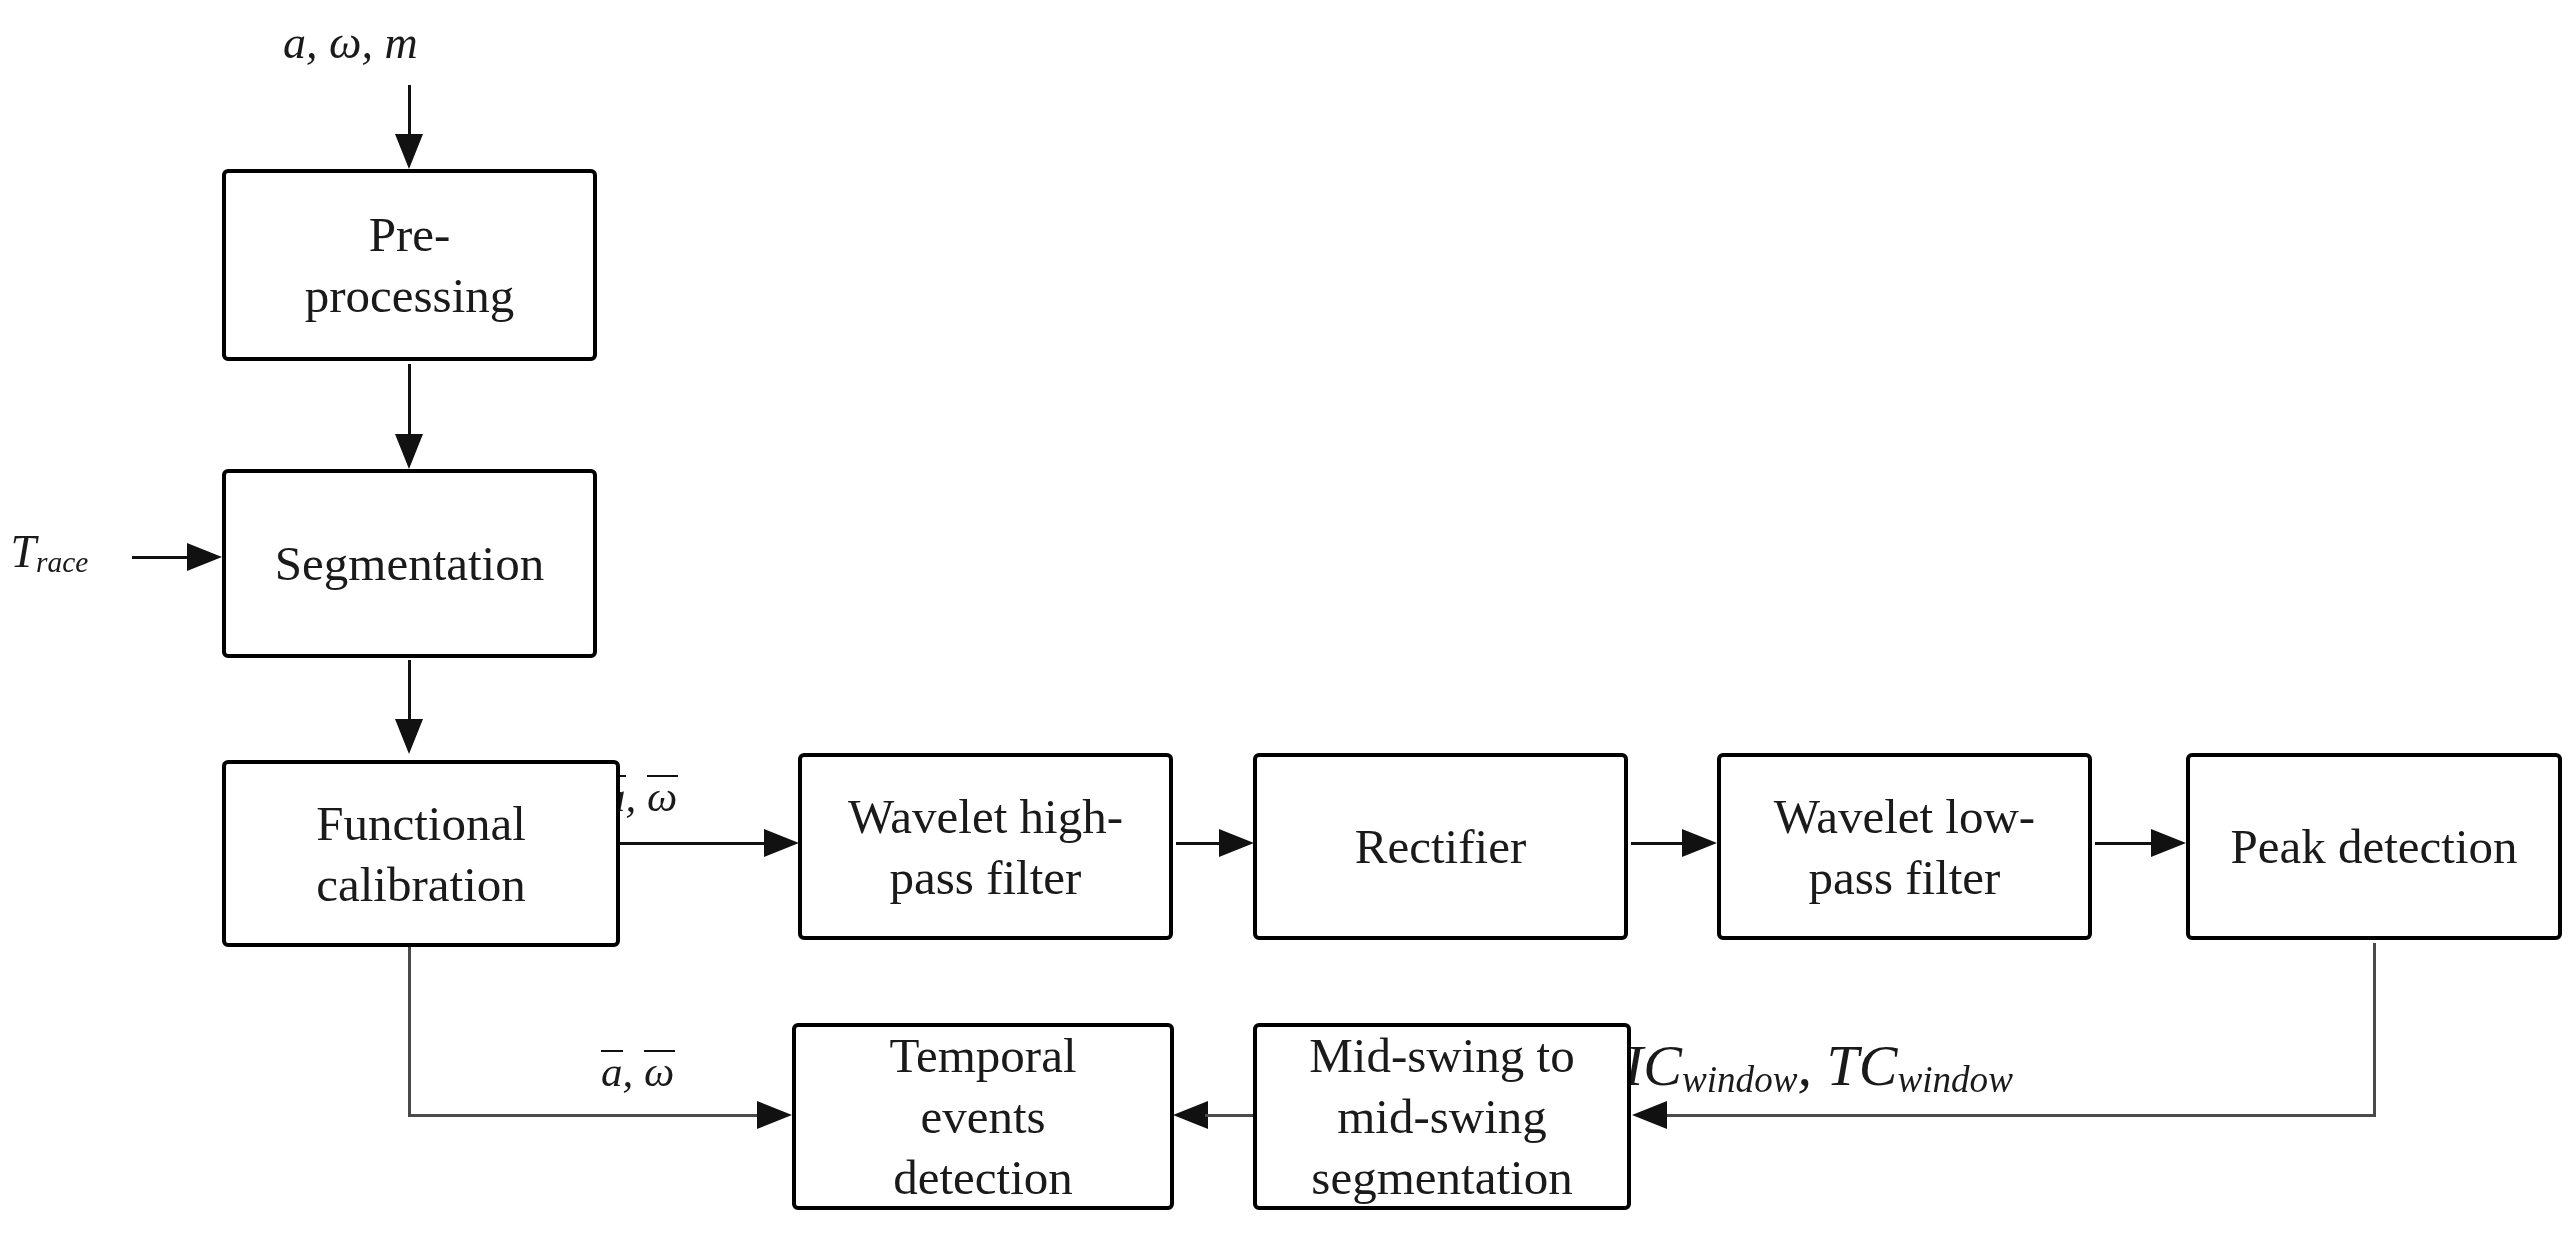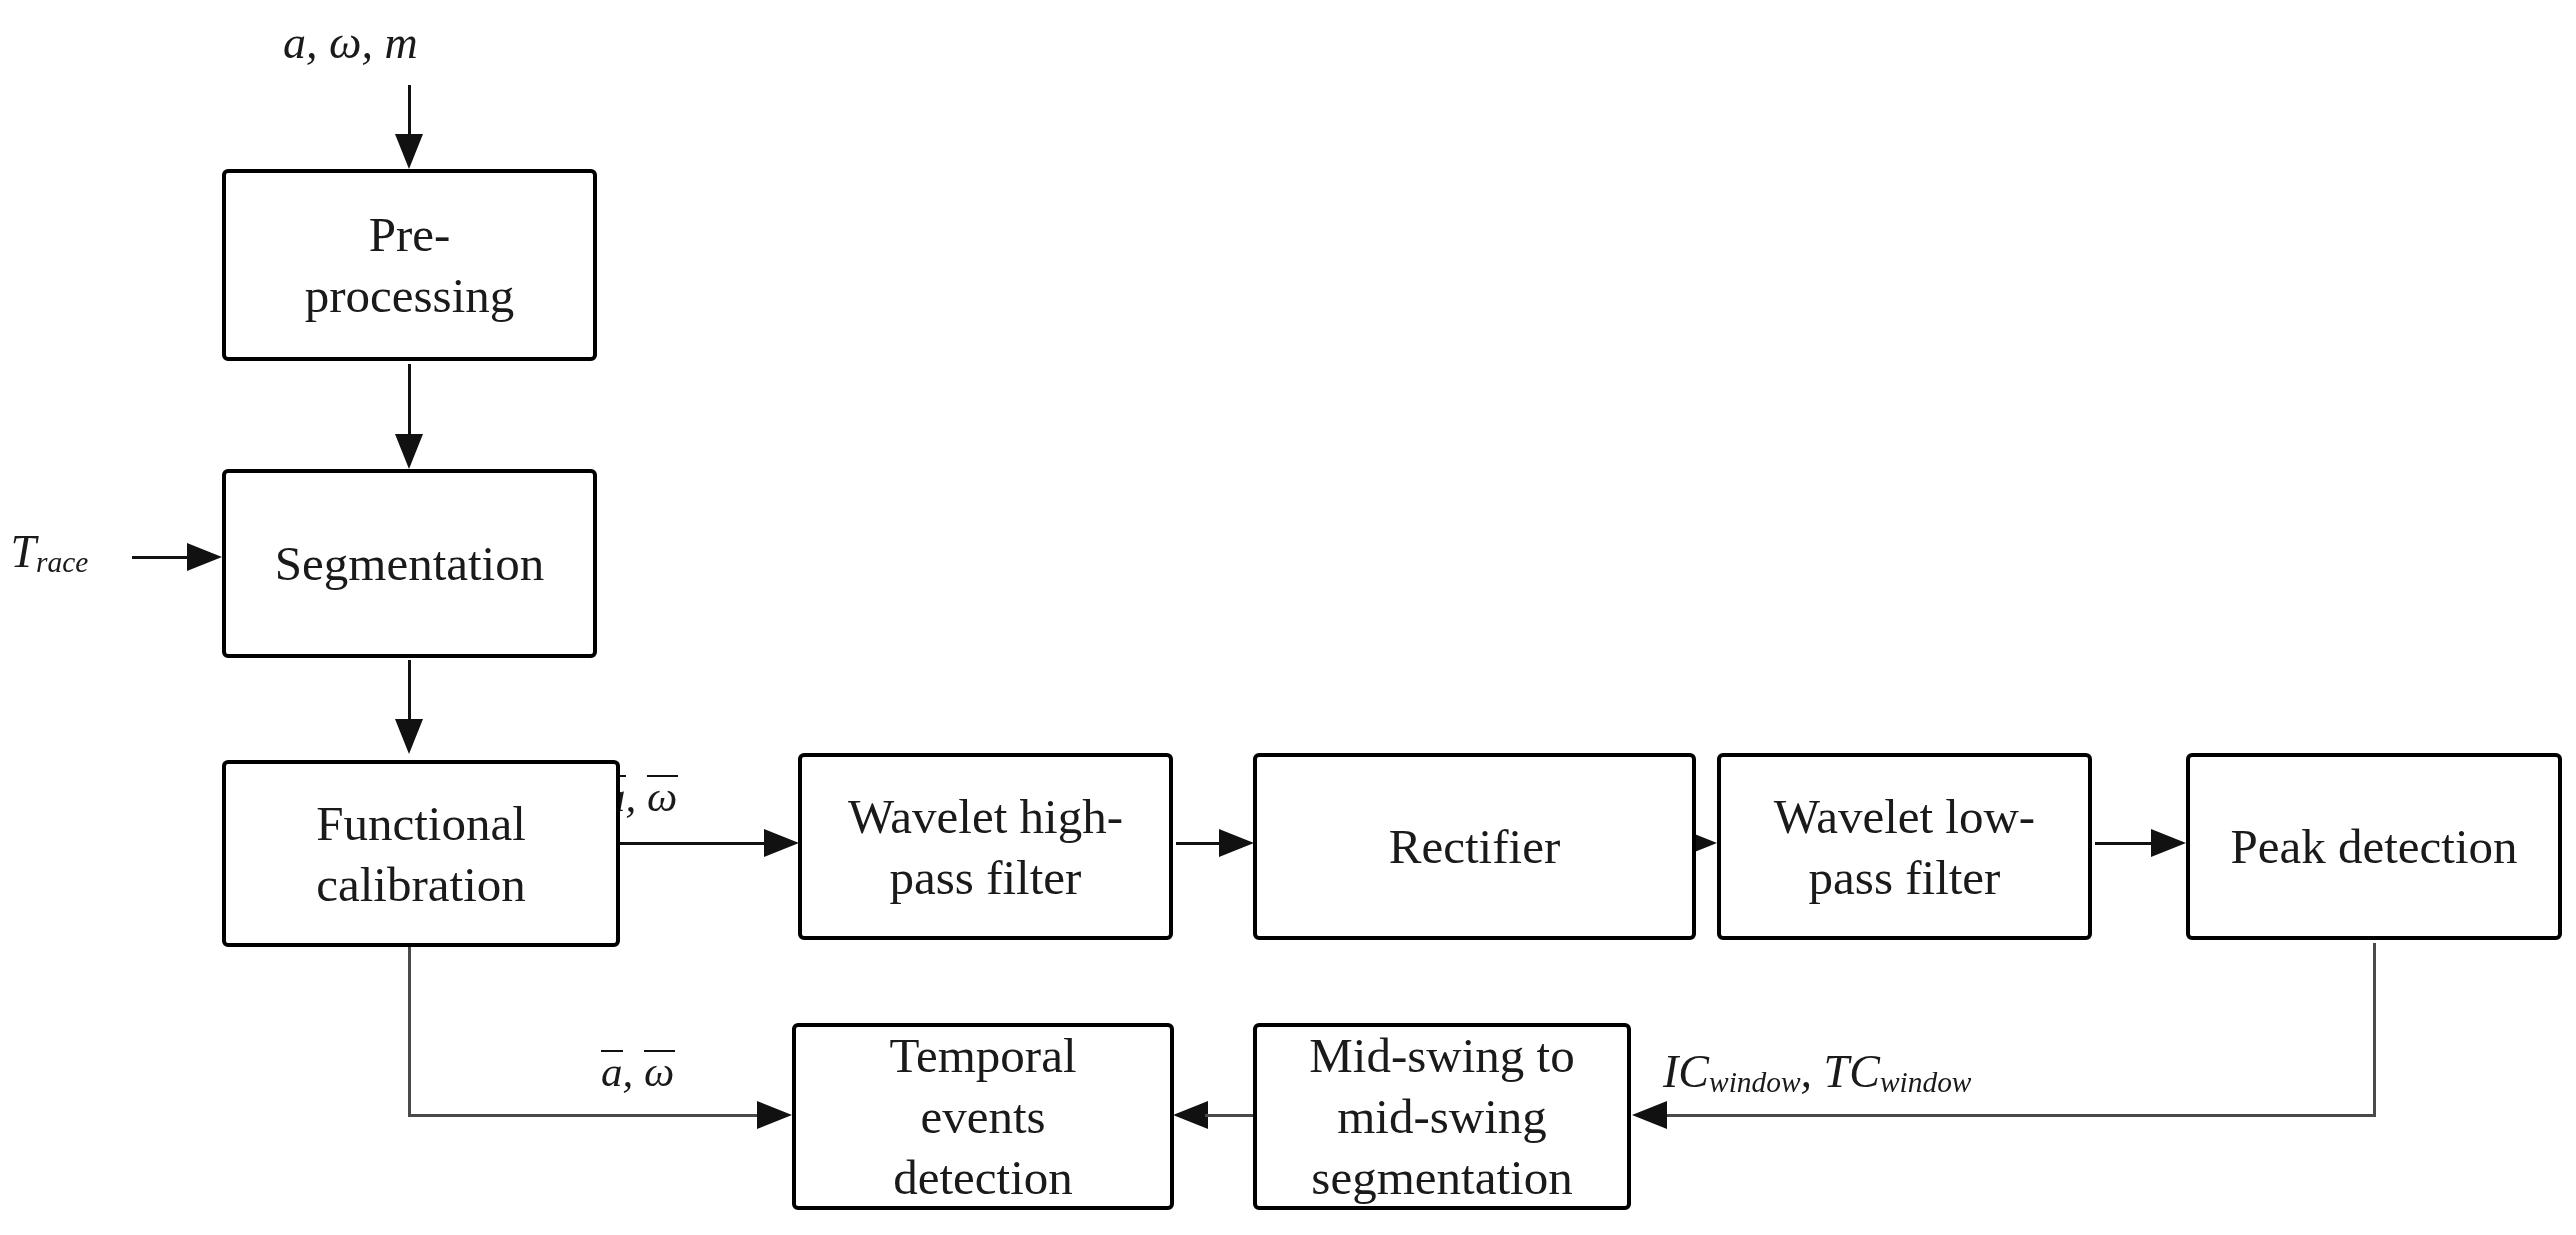--- a/index.html
+++ b/index.html
@@ -30,38 +30,38 @@
   .box-label{
     font-size:49px;line-height:61px;
     color:var(--text);
     text-align:center;
     white-space:pre-line;
   }
   .b-pre {left:222px; top:169px; width:375px; height:192px;}
   .b-seg {left:222px; top:469px; width:375px; height:189px;}
   .b-fc  {left:222px; top:753px;width:398px; height:187px;margin-top:7px;}
   .b-whp {left:798px;top:753px;width:375px; height:187px;}
-  .b-rect{left:1253px;top:753px;width:443px; height:187px;}
+  .b-rect{left:1253px;top:753px;width:375px; height:187px;}
   .b-wlp {left:1717px;top:753px;width:375px; height:187px;}
   .b-pd  {left:2186px;top:753px;width:376px; height:187px;}
   .b-ted {left:792px;top:1023px;width:382px; height:187px;}
   .b-ms  {left:1253px;top:1023px;width:378px; height:187px;}
 
   
   .mlabel{
     position:absolute;
     font-style:italic;
     color:var(--text);
     text-align:left;
   }
   .lab-input{left:283px; top:14px;  width:250px;font-size:46px;line-height:57px;}
   .lab-trace{left:10.4px;  top:520px; width:125px;font-size:46px;line-height:64px;}
   .lab-awtop{left:604px; top:769px;width:181px;font-size:43px;line-height:56px;}
   .lab-awbot{left:601px; top:1044px;width:181px;font-size:43px;line-height:56px;}
-  .lab-ictc {left:1663px;top:1044px;width:396px;font-size:46px;line-height:56px;}
+  .lab-ictc {left:1624px;top:1044px;width:396px;font-size:58px;line-height:44px;}
   .msub{font-size:0.64em;font-style:italic;vertical-align:-0.18em;}
   .ovl{display:inline-block;position:relative;}
   .ovl::after{
     content:"";position:absolute;left:0;right:-0.02em;top:0.14em;
     border-top:0.065em solid var(--ink);
   }
 
   
   .ln{position:absolute;background:var(--ink);}
   .lng{background:var(--connector);}

